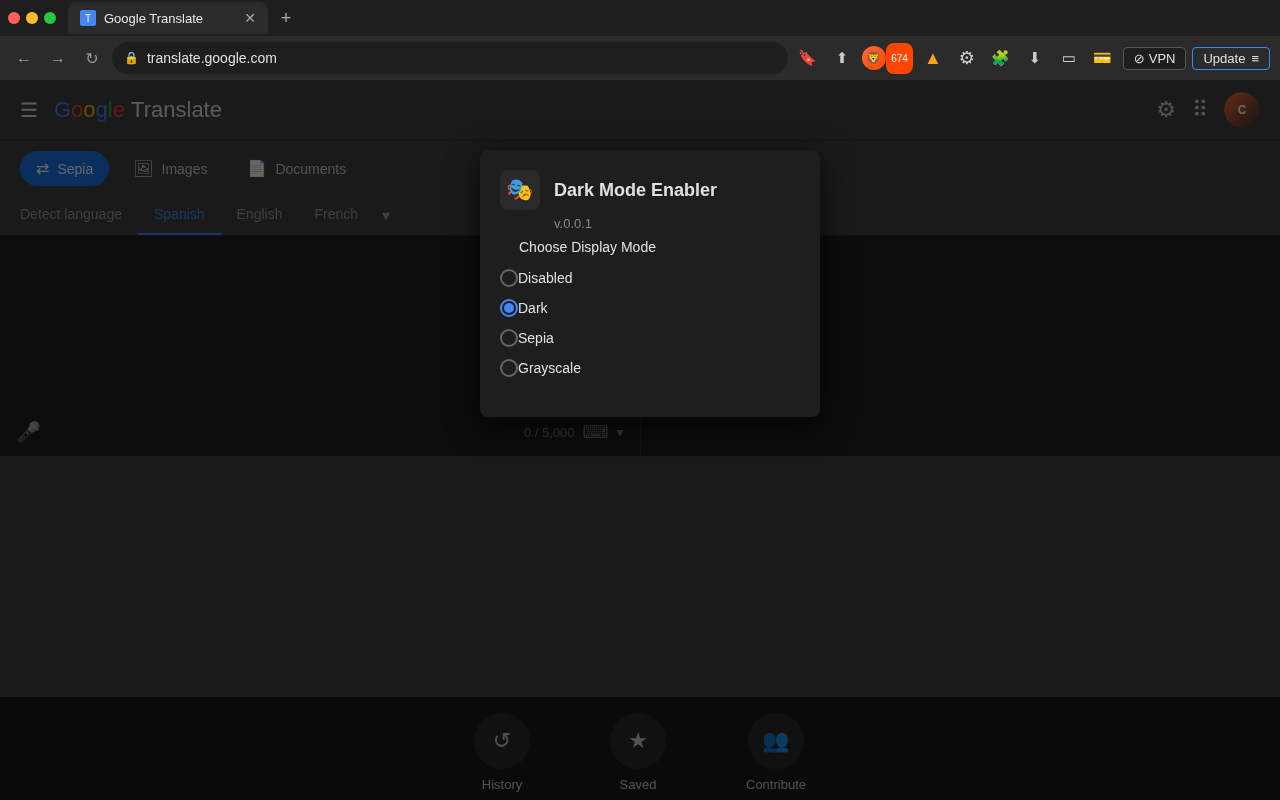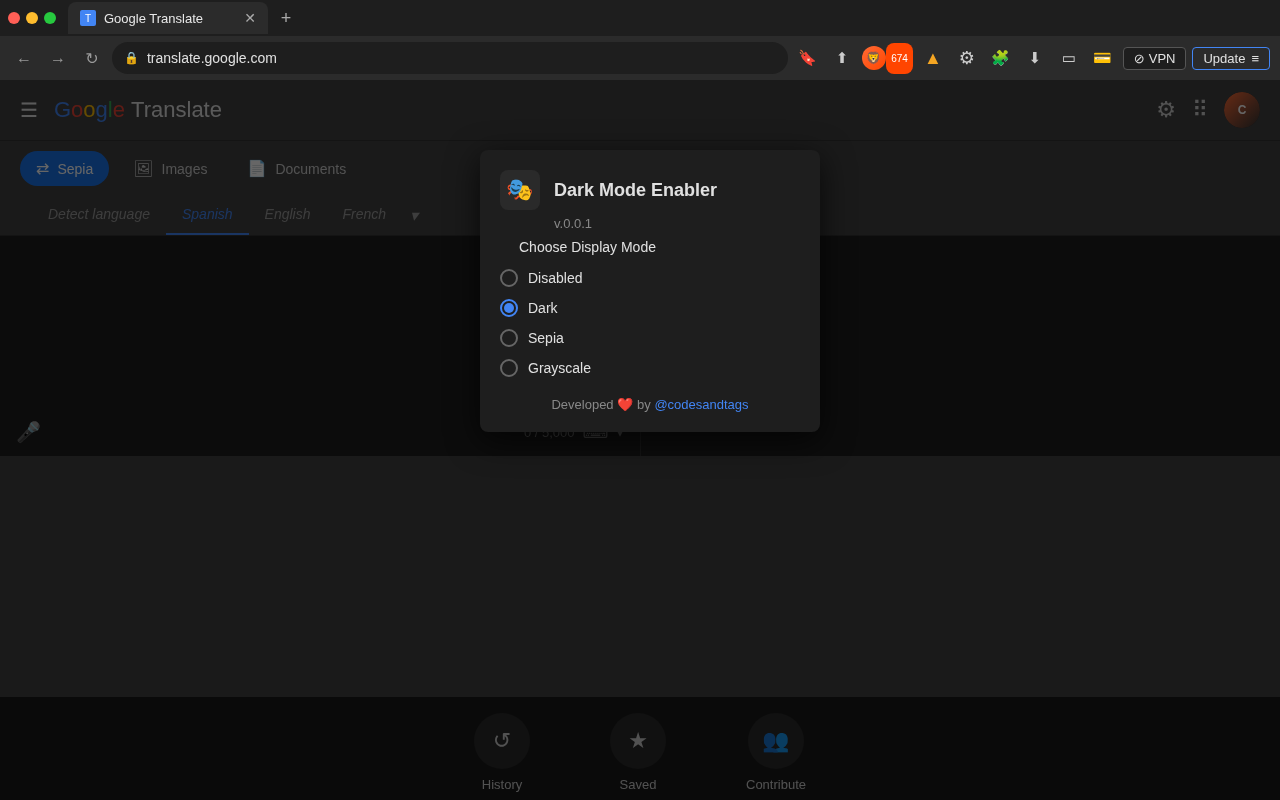--- a/index.html
+++ b/index.html
@@ -428,21 +428,20 @@
     }
     .radio-group {
       display: flex;
       flex-direction: column;
       gap: 12px;
       margin-bottom: 20px;
     }
     .radio-item {
       display: flex;
       align-items: center;
-      gap: 10px;
       cursor: pointer;
     }
     .radio-circle {
       width: 18px;
       height: 18px;
       border-radius: 50%;
       border: 2px solid #666;
       display: flex;
       align-items: center;
       justify-content: center;
@@ -475,22 +474,21 @@
     }
 
     .full-lang-bar {
       display: flex;
       align-items: center;
       border-bottom: 1px solid #333;
     }
     .left-langs {
       display: flex;
       flex: 1;
-      padding-left: 32px;
-      font-style: italic;
+      padding-left: 4px;
     }
     .right-langs {
       display: flex;
       flex: 1;
       padding-left: 20px;
       border-left: 1px solid #333;
     }
   </style>
 </head>
 <body>
@@ -657,22 +655,16 @@
           </div>
           <span class="radio-label">Sepia</span>
         </label>
 
         <label class="radio-item">
           <div class="radio-circle">
           </div>
           <span class="radio-label">Grayscale</span>
         </label>
       </div>
-      <div class="popup-footer">
-        <span>Developed</span>
-        <span class="heart"> ❤️ </span>
-        <span>by</span>
-        <span class="username">@codesandtags</span>
-      </div>
     </div>
   </div>
 
 </div>
 
 </body></html>

